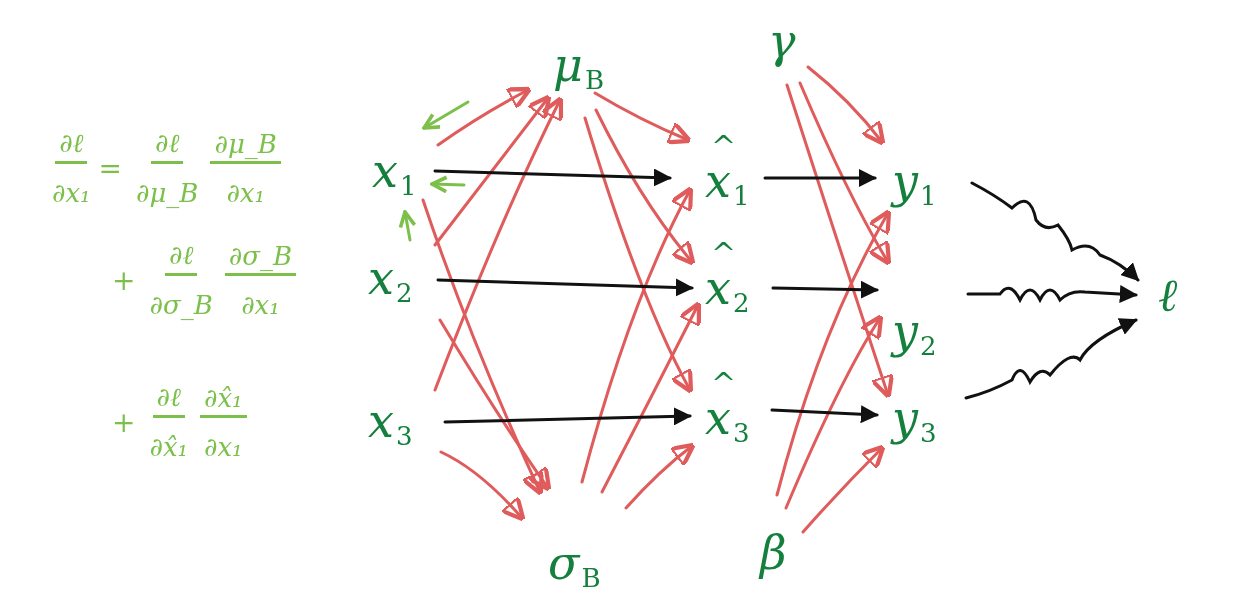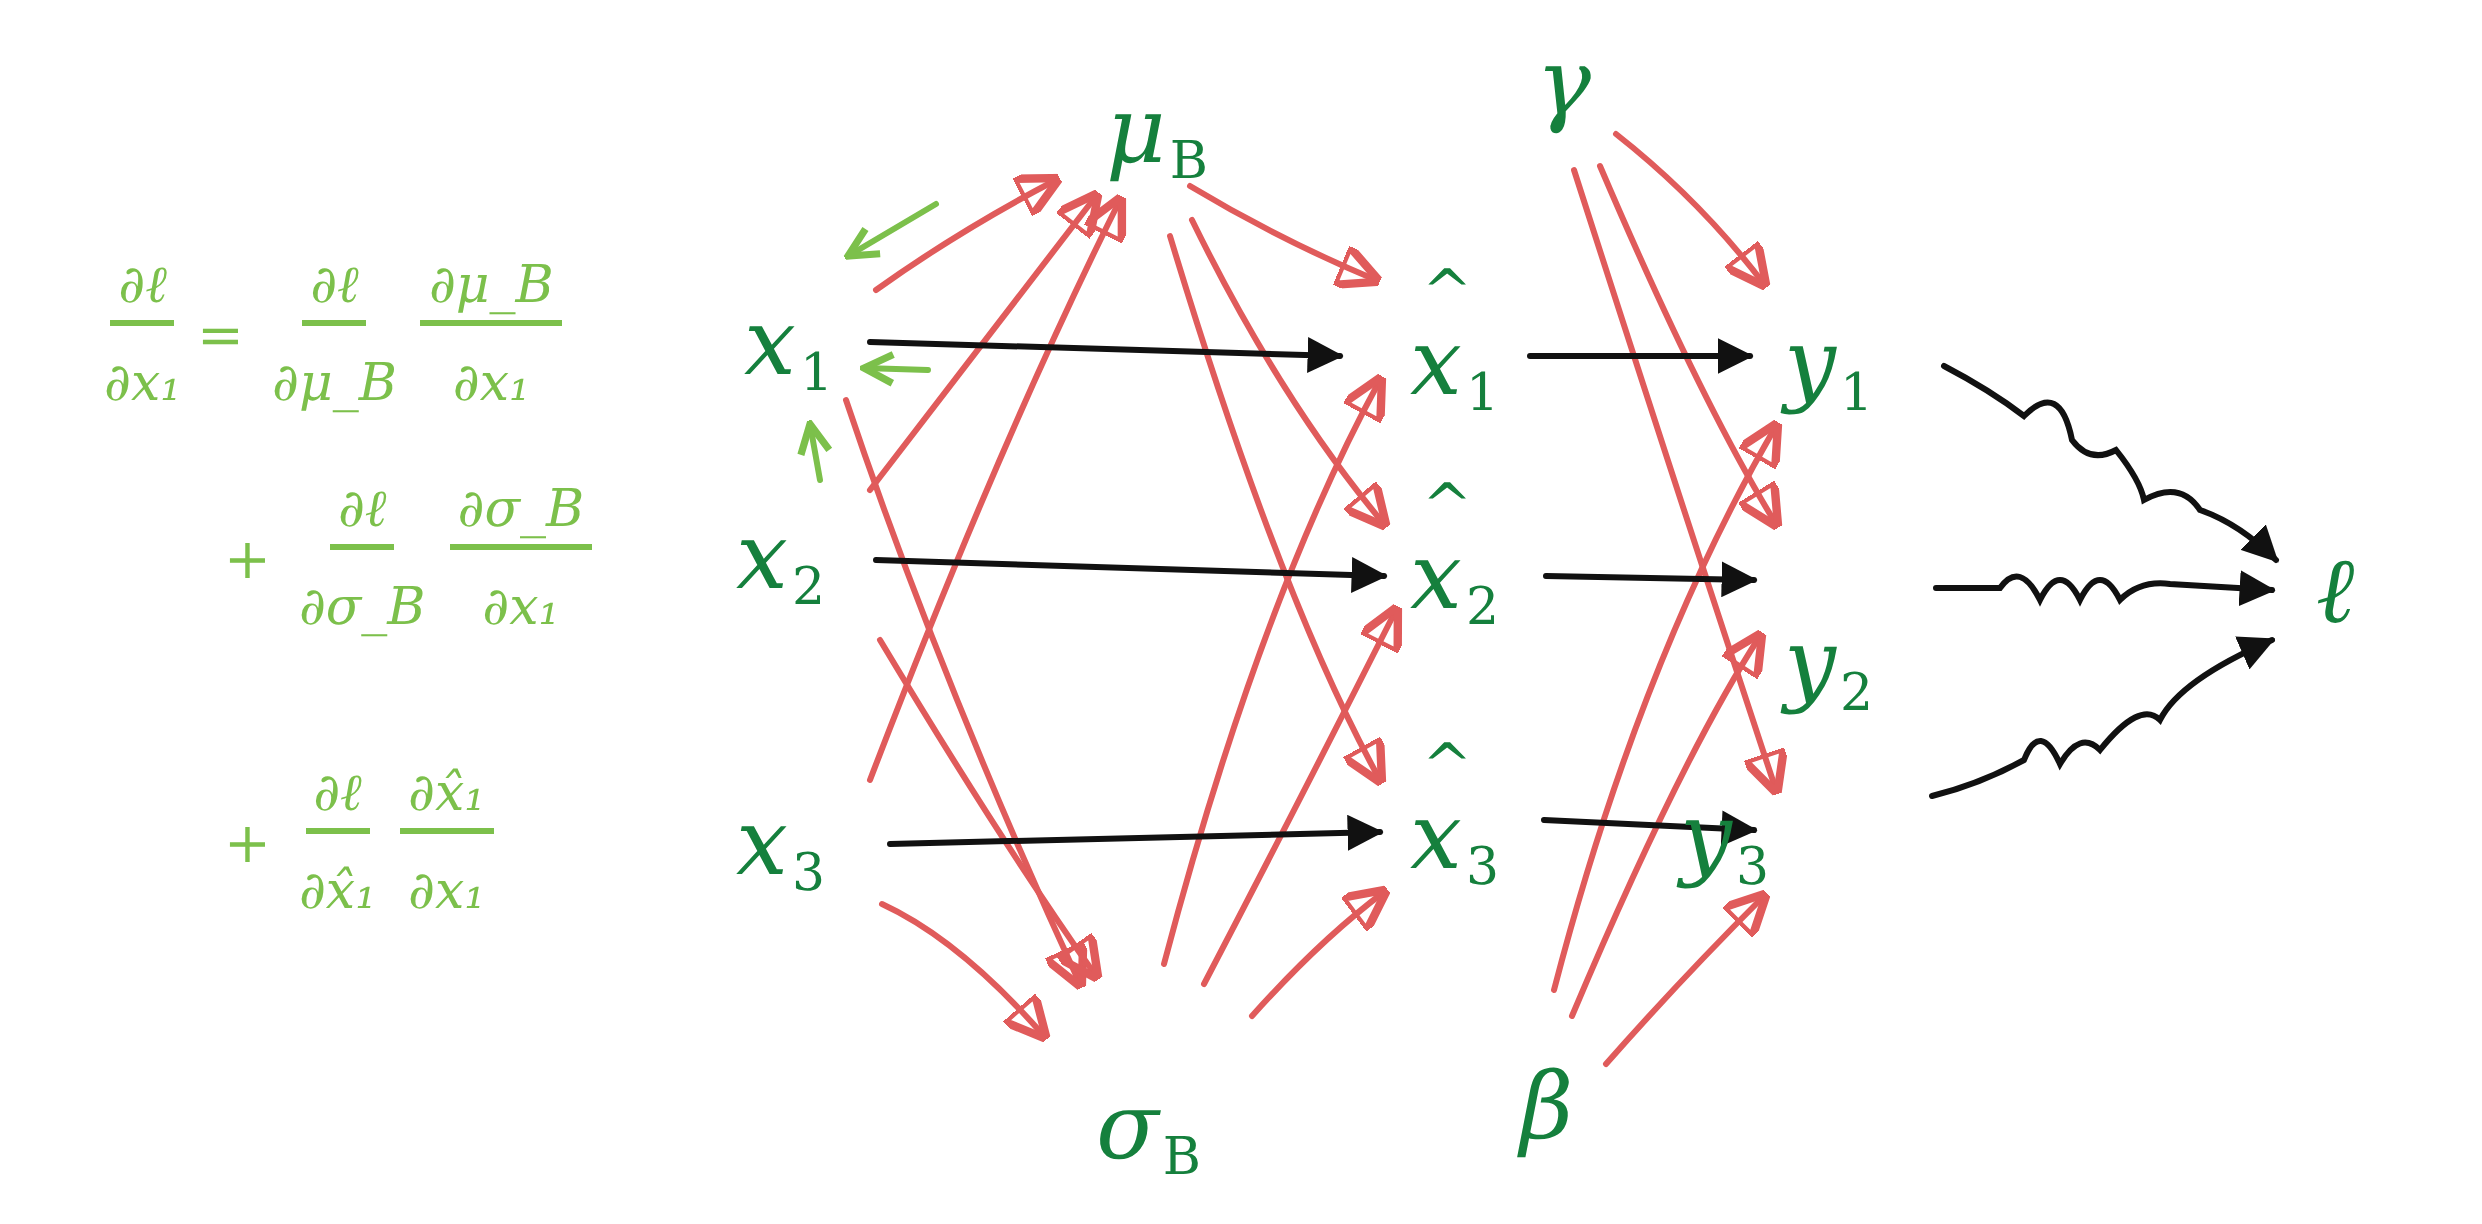--- a/index.html
+++ b/index.html
@@ -83,21 +83,21 @@
 <div class="node" style="left:368px;top:398px;"><span>x</span><sub>3</sub></div>
 <div class="node" style="left:553px;top:42px;"><span>μ</span><sub>B</sub></div>
 <div class="node" style="left:548px;top:540px;"><span>σ</span><sub>B</sub></div>
 <div class="node" style="left:705px;top:158px;"><span class="hat">x</span><sub>1</sub></div>
 <div class="node" style="left:705px;top:265px;"><span class="hat">x</span><sub>2</sub></div>
 <div class="node" style="left:705px;top:395px;"><span class="hat">x</span><sub>3</sub></div>
 <div class="node" style="left:768px;top:18px;"><span>γ</span></div>
 <div class="node" style="left:760px;top:530px;"><span>β</span></div>
 <div class="node" style="left:892px;top:158px;"><span>y</span><sub>1</sub></div>
 <div class="node" style="left:892px;top:268px;margin-top:40px;"><span>y</span><sub>2</sub></div>
-<div class="node" style="left:840px;top:395px;"><span>y</span><sub>3</sub></div>
+<div class="node" style="left:892px;top:395px;"><span>y</span><sub>3</sub></div>
 <div class="node" style="left:1158px;top:272px;"><span>ℓ</span></div>
 
 <div class="row eq" style="left:44px;top:128px;">
   <span class="frac">
       <span class="num">∂ℓ</span>
       <span class="den">∂x₁</span>
     </span>
   <span class="op">=</span>
   <span class="frac">
       <span class="num">∂ℓ</span>

